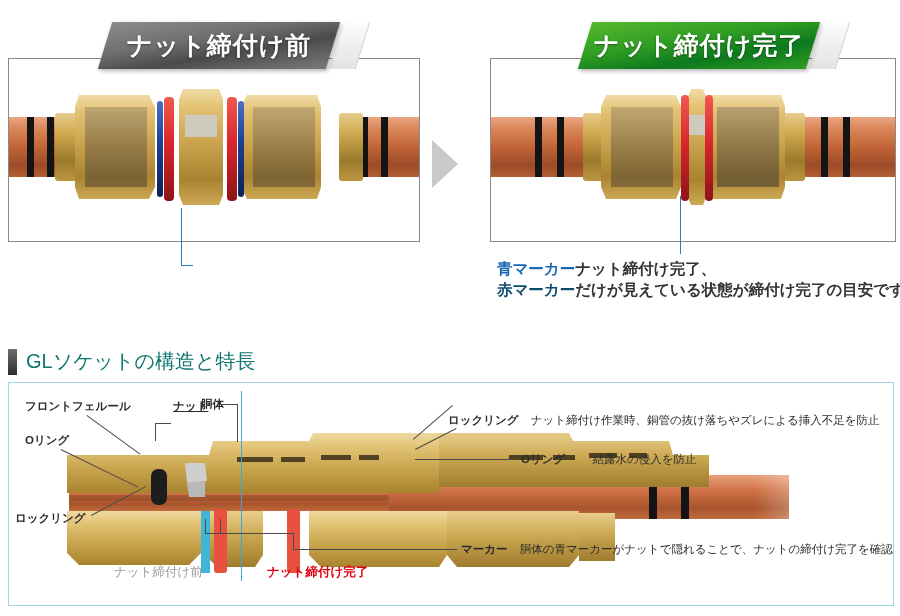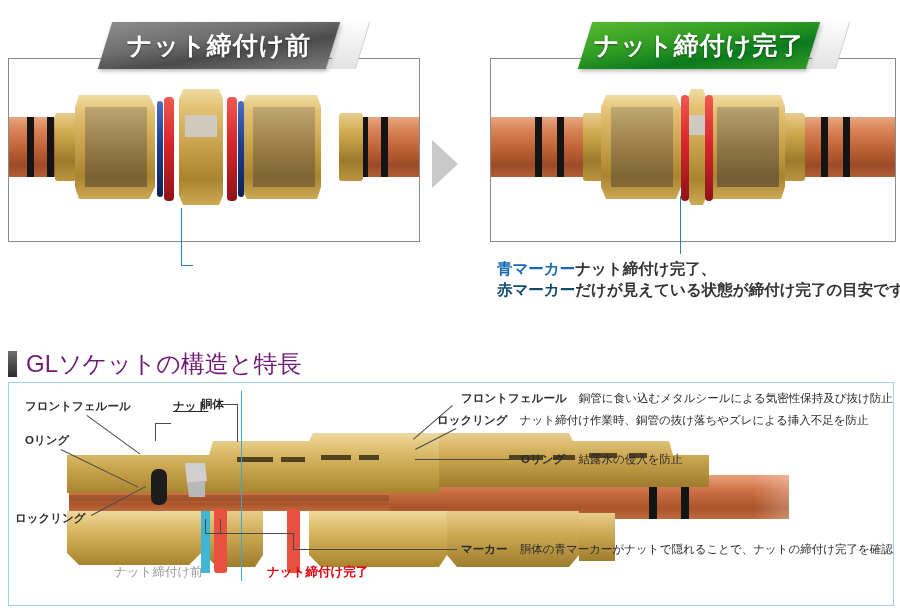--- a/index.html
+++ b/index.html
@@ -60,21 +60,21 @@
   .red{color:#0c4a6e;}
   .dark{color:#333;}
 
   .leader{position:absolute;border-left:1.6px solid #2a7fc1;}
   .leader-h{position:absolute;border-top:1.6px solid #2a7fc1;}
 
   
   .sec-head{position:absolute;left:8px;top:348px;display:flex;align-items:center;gap:9px;}
   .sec-bar{width:9px;height:26px;
     background:linear-gradient(180deg,#6f6f6f,#2d2d2d);}
-  .sec-title{font-size:24px;color:#701a75;white-space:nowrap;}
+  .sec-title{font-size:20px;color:#0f766e;white-space:nowrap;}
 
   
   .cutbox{position:absolute;left:8px;top:382px;width:884px;height:222px;
     border:1px solid #9fd4ea;background:#fff;overflow:hidden;}
 
   .lbl{position:absolute;font-size:11.5px;font-weight:bold;color:#2b2b2b;white-space:nowrap;}
   .lbl-desc{font-weight:normal;}
   .lead{position:absolute;background:#4a4a4a;height:1px;transform-origin:0 0;}
   .leadv{position:absolute;background:#4a4a4a;width:1px;}
 
@@ -285,35 +285,31 @@
     <div class="lead" style="left:82px;top:132px;width:62px;transform:rotate(-28deg);"></div>
 
     <div class="lbl" style="left:164px;top:16px;text-decoration:underline;">ナット</div>
     <div class="leadv" style="left:146px;top:40px;height:18px;"></div>
     <div class="lead" style="left:146px;top:40px;width:16px;"></div>
 
     <div class="lbl" style="left:181px;top:14px;margin-left:11px;">胴体</div>
     <div class="lead" style="left:212px;top:21px;width:16px;"></div>
     <div class="leadv" style="left:228px;top:21px;height:38px;"></div>
 
-    <div class="lbl" style="left:452px;top:8px;">
-      <span>フロントフェルール</span>
-      <span class="lbl-desc" style="margin-left:9px;">銅管に食い込むメタルシールによる気密性保持及び抜け防止</span>
-    </div>
     <div class="lead" style="left:404px;top:56px;width:52px;transform:rotate(-41deg);"></div>
 
-    <div class="lbl" style="left:428px;top:30px;">
+    <div class="lbl" style="left:439px;top:30px;">
       <span>ロックリング</span>
       <span class="lbl-desc" style="margin-left:9px;">ナット締付け作業時、銅管の抜け落ちやズレによる挿入不足を防止</span>
     </div>
     <div class="lead" style="left:406px;top:66px;width:46px;transform:rotate(-27deg);"></div>
 
     <div class="lbl" style="left:512px;top:69px;">
       <span>Oリング</span>
-      <span class="lbl-desc" style="margin-left:10px;">結露水の侵入を防止</span>
+      <span class="lbl-desc" style="margin-left:24px;">結露水の侵入を防止</span>
     </div>
     <div class="lead" style="left:406px;top:76px;width:102px;"></div>
 
     <div class="lbl" style="left:452px;top:159px;">
       <span>マーカー</span>
       <span class="lbl-desc" style="margin-left:9px;">胴体の青マーカーがナットで隠れることで、ナットの締付け完了を確認可能</span>
     </div>
     <div class="lead" style="left:284px;top:166px;width:164px;"></div>
     <div class="leadv" style="left:284px;top:150px;height:16px;"></div>
     <div class="lead" style="left:196px;top:150px;width:88px;"></div>

